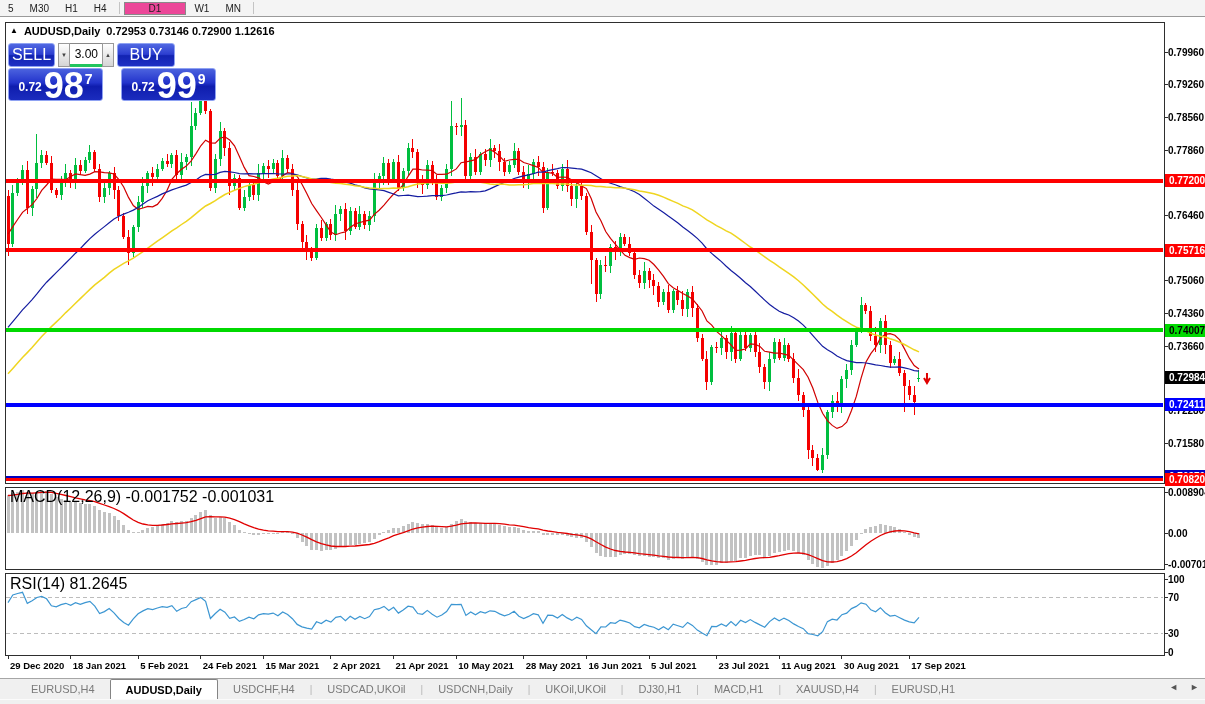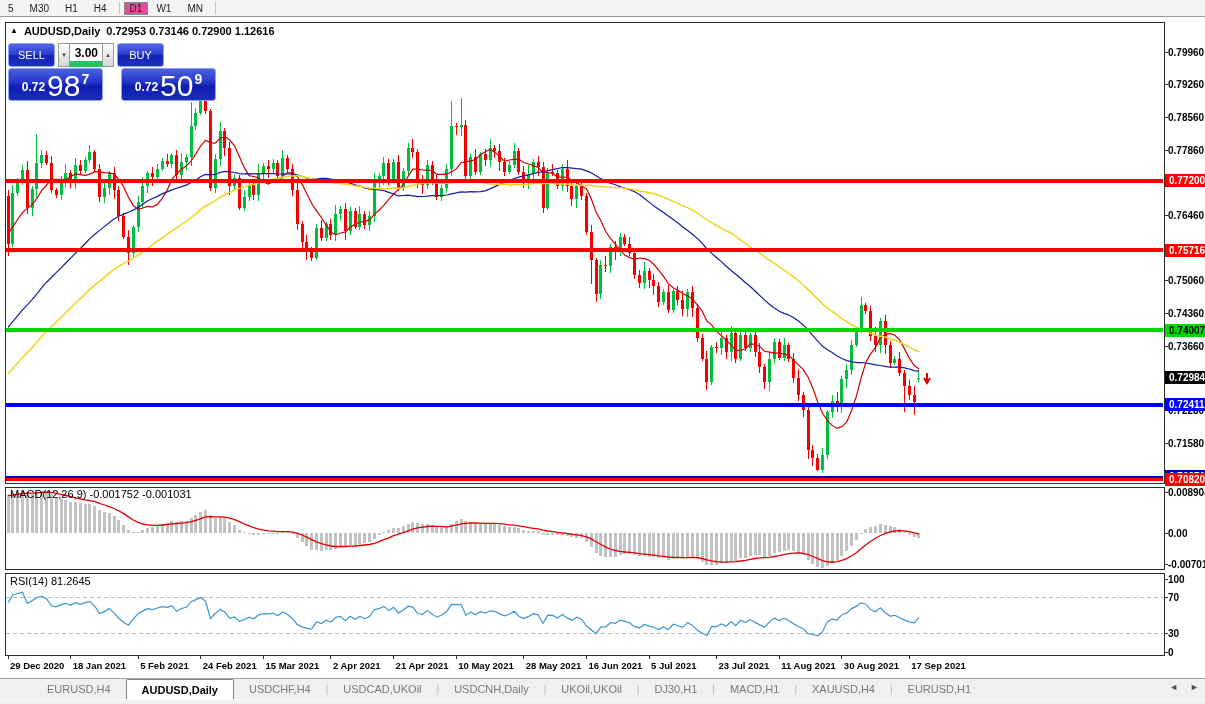--- a/index.html
+++ b/index.html
@@ -2,57 +2,57 @@
 <html><head>
 <meta charset="utf-8">
 <style>
   html,body{margin:0;padding:0}
   body{width:1205px;height:704px;overflow:hidden;position:relative;background:#fff;
        font-family:"Liberation Sans","DejaVu Sans",sans-serif;-webkit-font-smoothing:none}
   #toolbar{position:absolute;left:0;top:0;width:1205px;height:17px;background:#f4f4f4;
            border-bottom:1px solid #9a9a9a;display:flex;align-items:center;font-size:10px;
            color:#222;z-index:6;box-sizing:border-box}
   .tf{padding:1px 8px;cursor:default;white-space:nowrap}
-  .tf.active{background:#ec4899;border:1px solid #8a8a8a;padding:0 5px}
+  .tf.active{background:#ec4899;border:1px solid #8a8a8a;padding:0 24px}
   .tsep{width:1px;height:12px;background:#c4c4c4;margin:0 4px}
   #chart-svg{position:absolute;left:0;top:0;z-index:1}
   svg text{font-family:"Liberation Sans","DejaVu Sans",sans-serif}
   .axlbl{font-size:10px;font-weight:600;fill:#000}
   .badgelbl{font-size:10px;font-weight:700}
   .datelbl{font-size:9.5px;font-weight:600;fill:#000}
   #symbol-header{position:absolute;left:10px;top:25px;z-index:5;font-size:11px;font-weight:700;
                  color:#000;display:flex;align-items:center;gap:6px;white-space:nowrap}
   #collapse{font-size:8px;line-height:10px}
   #trade-panel{position:absolute;left:8px;top:43px;width:208px;z-index:5}
   .tp-row1{display:flex;height:24px}
   .btn{background:linear-gradient(180deg,#5068e2 0%,#2c3ed0 47%,#1223b2 53%,#1e30c4 100%);
-       border:1px solid #8fa2f2;border-radius:3px;color:#fff;font-size:11px;
+       border:1px solid #8fa2f2;border-radius:3px;color:#fff;font-size:16px;
        display:flex;align-items:center;justify-content:center;box-sizing:border-box}
   .sellb{width:47px}
-  .buyb{width:47px;margin-left:3px}
+  .buyb{width:58px;margin-left:3px}
   .spin{width:12px;background:linear-gradient(#fefefe,#d5d5d5);border:1px solid #999;
         font-size:6px;color:#444;display:flex;align-items:center;justify-content:center;
         box-sizing:border-box}
   .spin.dn{margin-left:3px}
-  .vol{width:32px;background:#fff;border-top:1px solid #888;border-bottom:6px solid #22c55e;
-       font-size:12px;font-weight:700;color:#000;display:flex;align-items:center;
+  .vol{width:32px;background:#fff;border-top:1px solid #888;border-bottom:3px solid #22c55e;
+       font-size:12px;font-weight:400;color:#000;display:flex;align-items:center;
        justify-content:flex-end;padding-right:4px;box-sizing:border-box}
   .tp-row2{display:flex;margin-top:1px;height:33px;gap:18px}
   .pricebox{flex:1;background:linear-gradient(180deg,#4b62de 0%,#2334cc 44%,#0f1dae 56%,#1b2cbe 100%);
             border:1px solid #8fa2f2;border-radius:3px;color:#fff;display:flex;align-items:flex-end;
             justify-content:center;padding-bottom:2px;box-sizing:border-box}
   .pfx{font-size:12px;font-weight:700;margin-right:2px;margin-bottom:4px}
-  .big{font-size:30px;font-weight:400;line-height:25px}
+  .big{font-size:36px;font-weight:700;line-height:25px}
   .sup{font-size:14px;font-weight:700;align-self:flex-start;margin-top:2px;margin-left:1px}
-  #macd-label,#rsi-label{position:absolute;left:10px;z-index:5;font-size:11px;color:#000;white-space:nowrap}
+  #macd-label,#rsi-label{position:absolute;left:10px;z-index:5;font-size:16px;color:#000;white-space:nowrap}
   #macd-label{top:488px}
   #rsi-label{top:575px}
   #tabbar{position:absolute;left:0;top:678px;width:1205px;height:21px;background:#f0f0f0;
           border-top:1px solid #a6a6a6;display:flex;align-items:stretch;font-size:11px;
-          color:#7a7a7a;z-index:6;box-sizing:border-box;padding-left:32px}
+          color:#7a7a7a;z-index:6;box-sizing:border-box;padding-left:16px}
   .tab{padding:0 15px;display:flex;align-items:center;white-space:nowrap}
   .tab.active{background:#fff;border:1px solid #848484;border-bottom:none;color:#000;
               font-weight:700;border-radius:2px 2px 0 0}
   .tabsep{display:flex;align-items:center;color:#b5b5b5;font-size:10px}
   #tabarrows{position:absolute;right:6px;top:682px;z-index:7;font-size:9px;color:#555;
              display:flex;gap:12px}
   #bottomstrip{position:absolute;left:0;top:699px;width:1205px;height:5px;background:#f0f0f0;
                border-top:1px solid #fbfbfb;z-index:6}
 </style>
 </head>
@@ -778,21 +778,21 @@
     <div class="btn buyb">BUY</div>
   </div>
   <div class="tp-row2">
     <div class="pricebox">
       <span class="pfx">0.72</span>
       <span class="big">98</span>
       <span class="sup">7</span>
     </div>
     <div class="pricebox">
       <span class="pfx">0.72</span>
-      <span class="big">50</span>
+      <span class="big">99</span>
       <span class="sup">9</span>
     </div>
   </div>
 </div>
 
 <div id="macd-label">MACD(12,26,9) -0.001752 -0.001031</div>
 <div id="rsi-label">RSI(14) 81.2645</div>
 
 <div id="tabbar">
     <div class="tab">EURUSD,H4</div>

